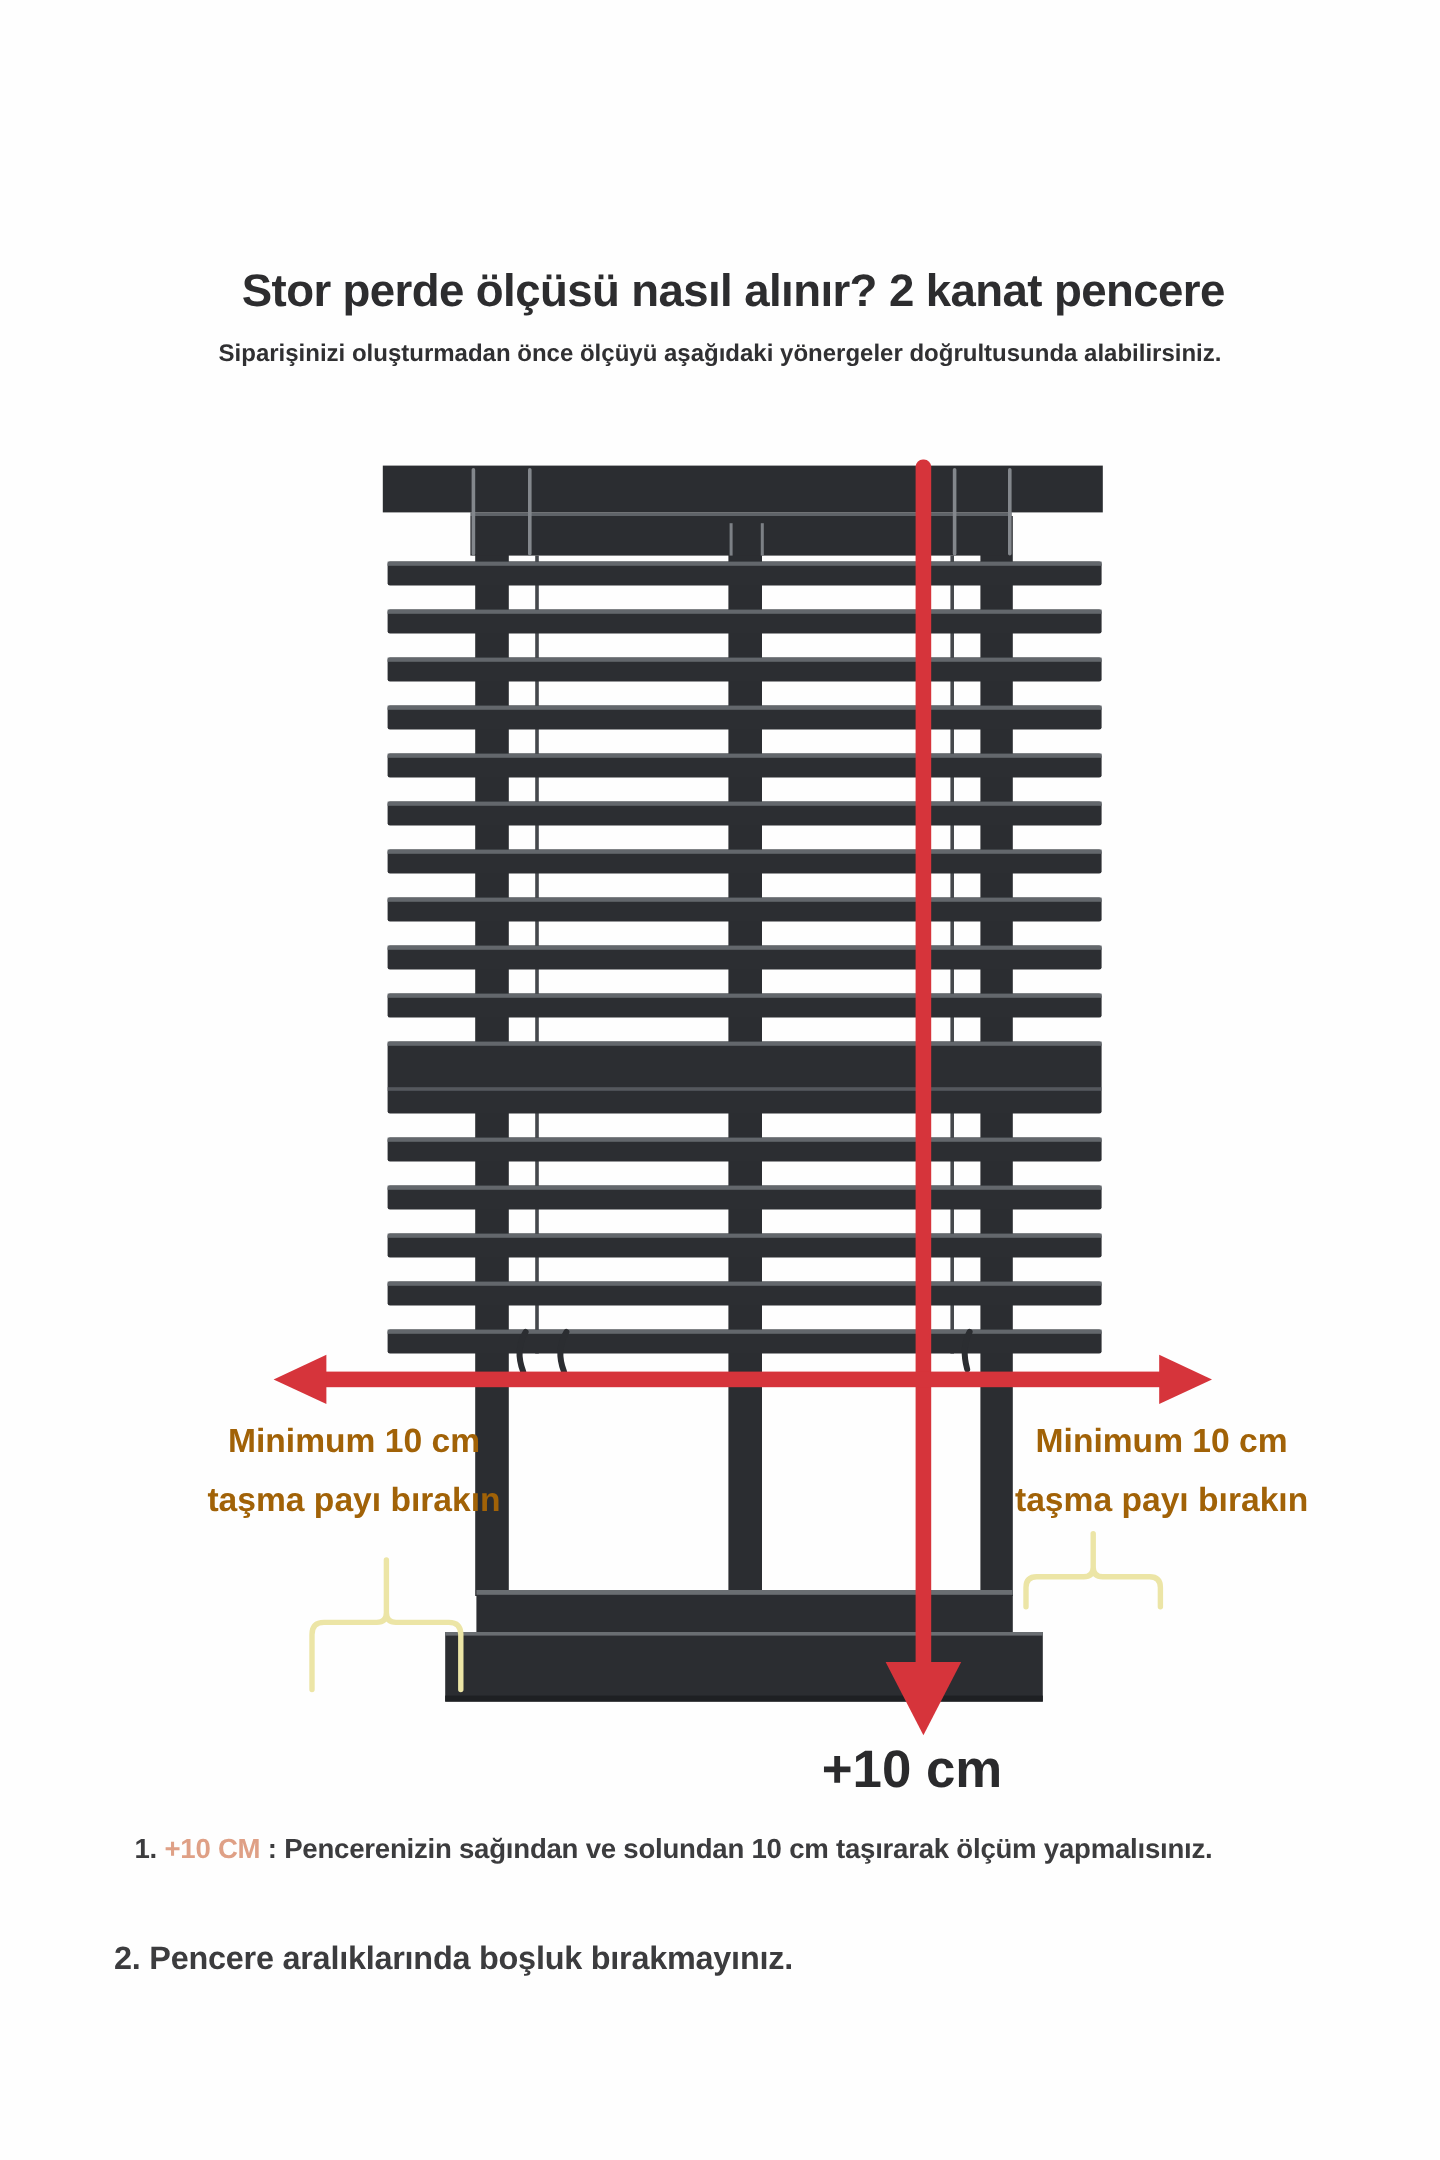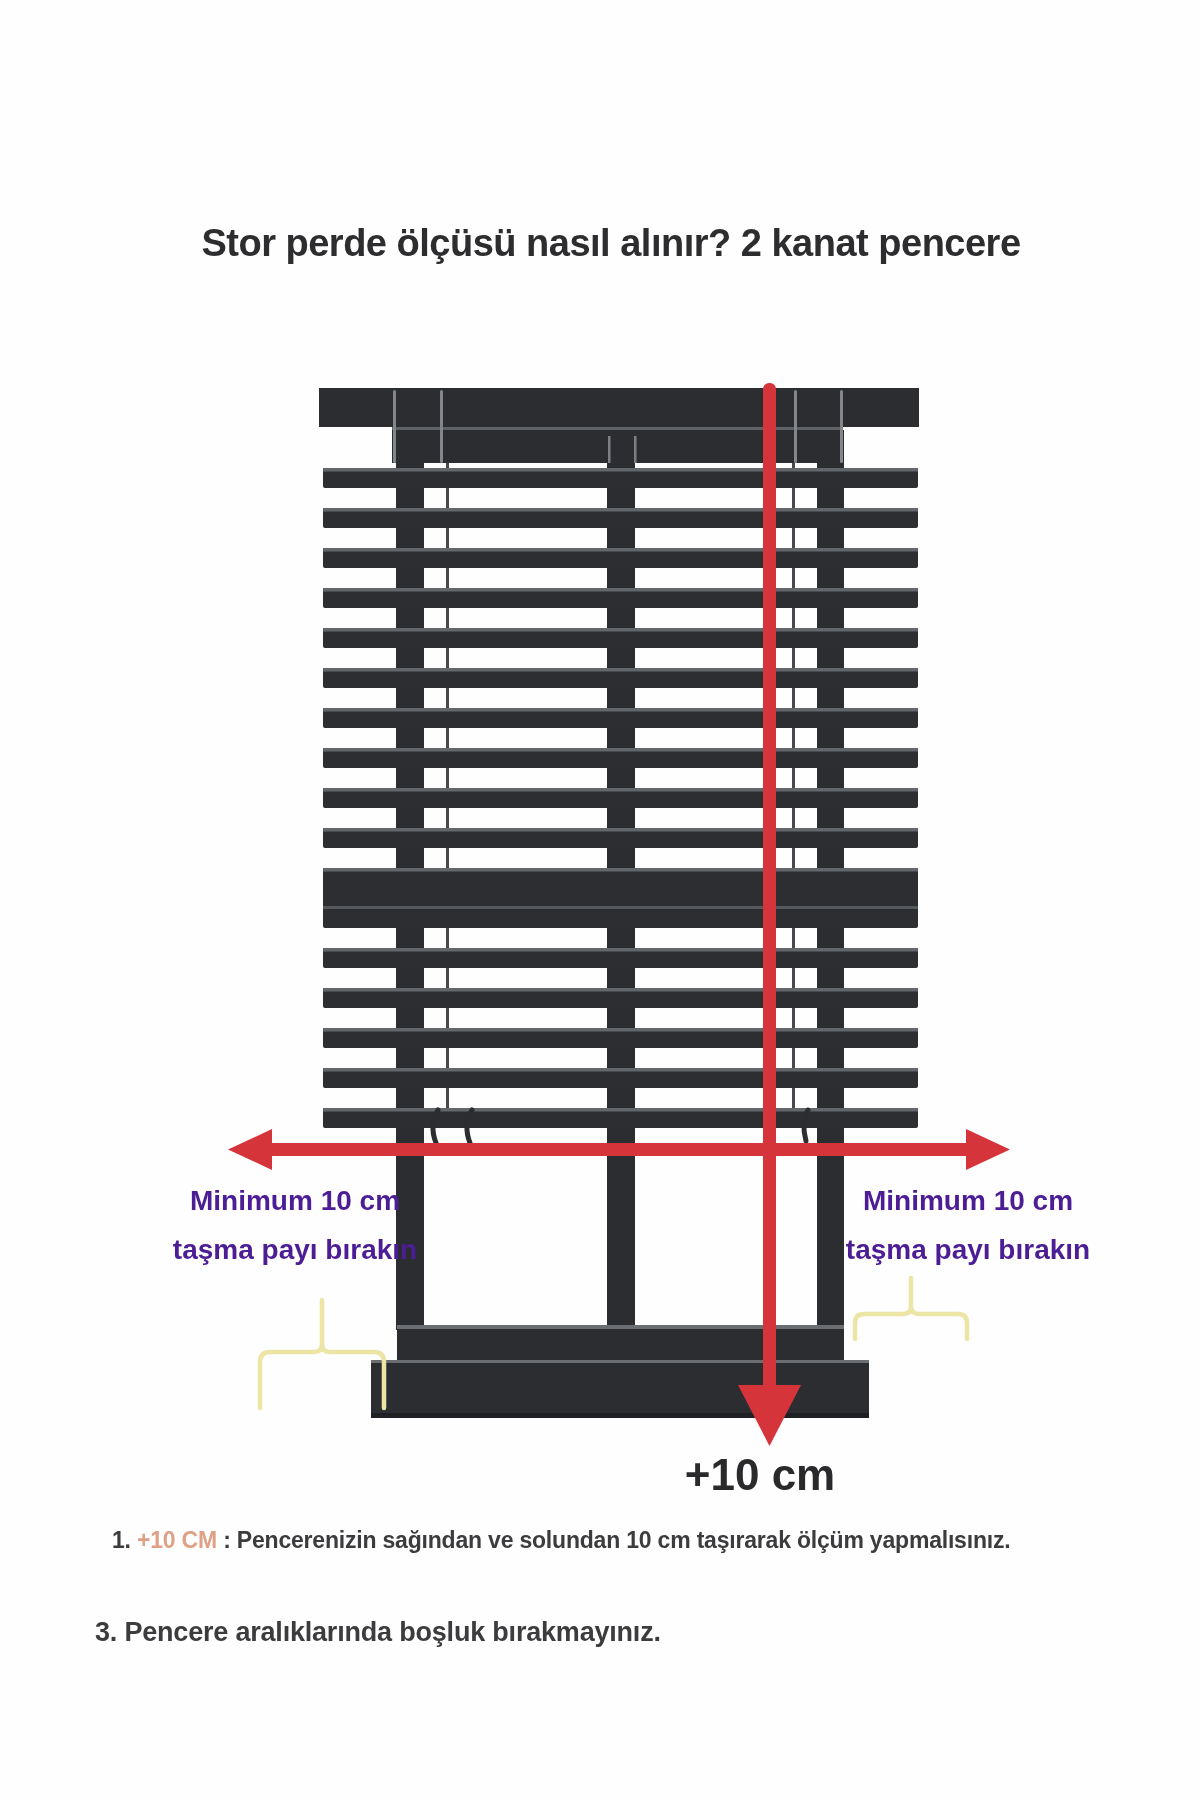--- a/index.html
+++ b/index.html
@@ -11,21 +11,21 @@
     position:absolute;left:0;top:222px;width:1200px;text-align:center;
     font-size:38px;font-weight:700;letter-spacing:-0.5px;color:#2d2d2f;padding-left:11px;
   }
   .subtitle{
     position:absolute;left:0;top:284px;width:1200px;text-align:center;
     font-size:20px;font-weight:700;color:#303032;
   }
   .diagram-svg{position:absolute;left:0;top:0;width:1200px;height:1800px;}
   .side-label{
     position:absolute;top:1176px;width:360px;text-align:center;
-    font-size:28px;font-weight:700;color:#4c1d95;line-height:49px;
+    font-size:28px;font-weight:700;color:#a16207;line-height:49px;
   }
   .side-label.left{left:115px;}
   .side-label.right{left:788px;}
   .plus-label{
     position:absolute;left:610px;top:1450px;width:300px;text-align:center;
     font-size:44px;font-weight:700;color:#2a2a2c;letter-spacing:0px;
   }
   .footer{
     position:absolute;left:0;top:1522px;width:1150px;color:#3c3c3e;
   }
@@ -38,20 +38,21 @@
     font-size:27px;font-weight:600;letter-spacing:-0.2px;line-height:36px;
   }
   .hl{font-weight:700;}
 </style>
 </head>
 <body>
 
 <div class="canvas">
 
   <div class="title">Stor perde ölçüsü nasıl alınır? 2 kanat pencere</div>
+  <div class="subtitle">Siparişinizi oluşturmadan önce ölçüyü aşağıdaki yönergeler doğrultusunda alabilirsiniz.</div>
 
   <svg class="diagram-svg" viewBox="0 0 1200 1800">
 
     <g>
 
       <rect x="396" y="430" width="28" height="900" fill="#2b2d31"></rect>
       <rect x="607" y="430" width="28" height="900" fill="#2b2d31"></rect>
       <rect x="817" y="430" width="27" height="900" fill="#2b2d31"></rect>
 
       <rect x="446" y="463" width="3" height="665" fill="#45484c"></rect>
@@ -143,16 +144,16 @@
     <div>Minimum 10 cm</div>
     <div>taşma payı bırakın</div>
   </div>
   <div class="plus-label">+10 cm</div>
 
   <div class="footer">
     <div class="footer-line1">
       <span>1.</span>
       <span class="hl" id="footer-highlight" style="color: rgb(223, 160, 134);">+10 CM</span><span> : </span><span>Pencerenizin sağından ve solundan 10 cm taşırarak ölçüm yapmalısınız.</span>
     </div>
-    <div class="footer-line2">3. Pencere aralıklarında boşluk bırakmayınız.</div>
+    <div class="footer-line2">2. Pencere aralıklarında boşluk bırakmayınız.</div>
   </div>
 
 </div>
 
 </body></html>

